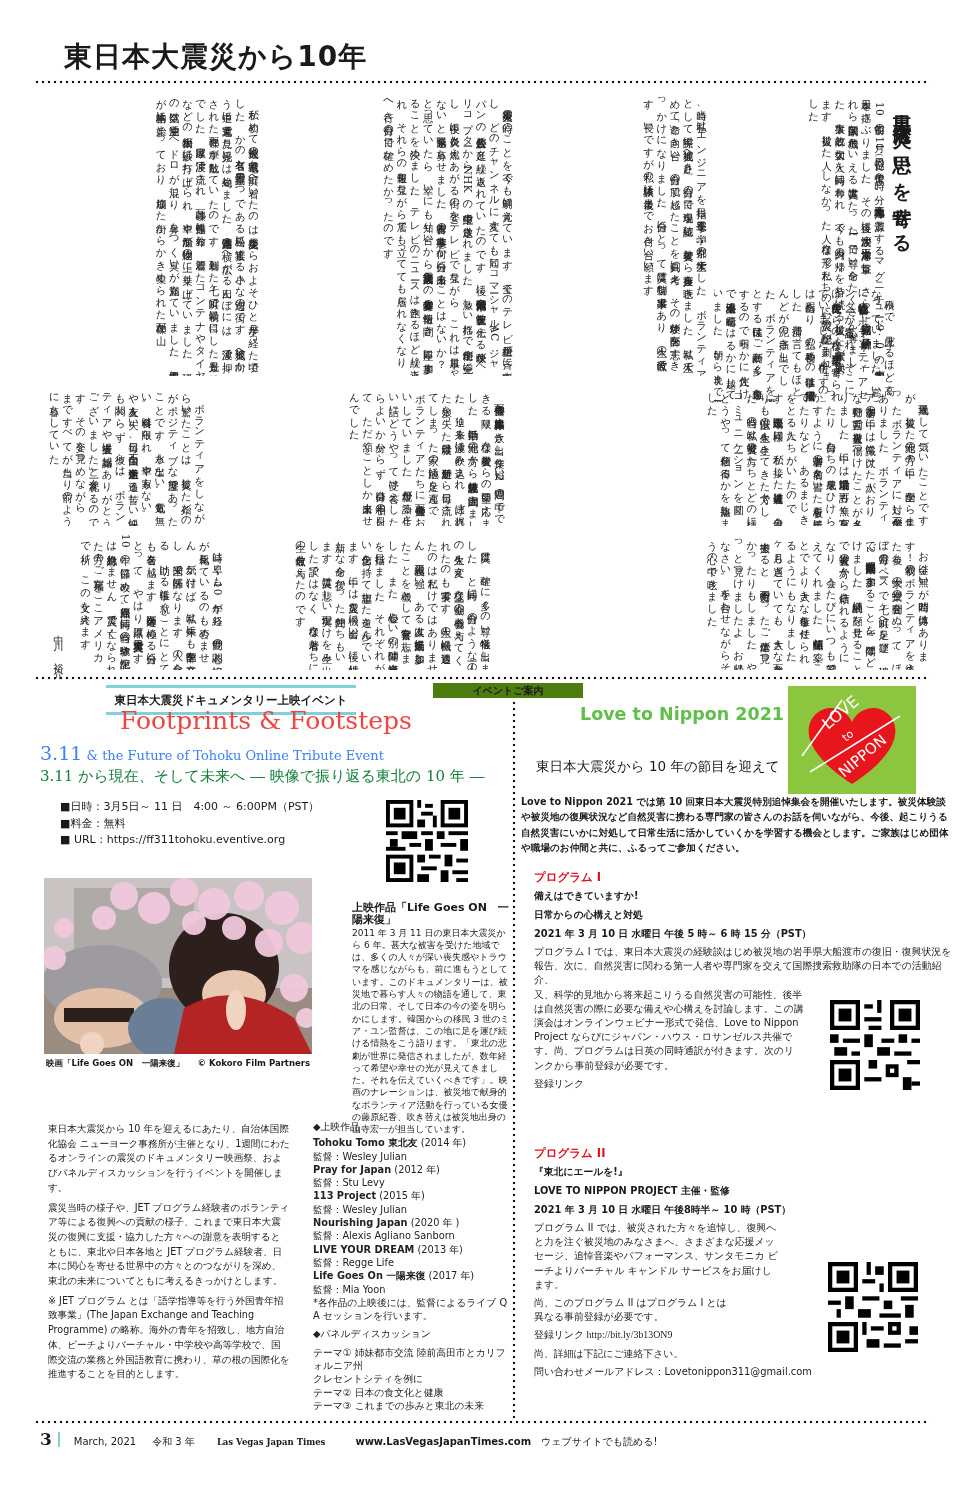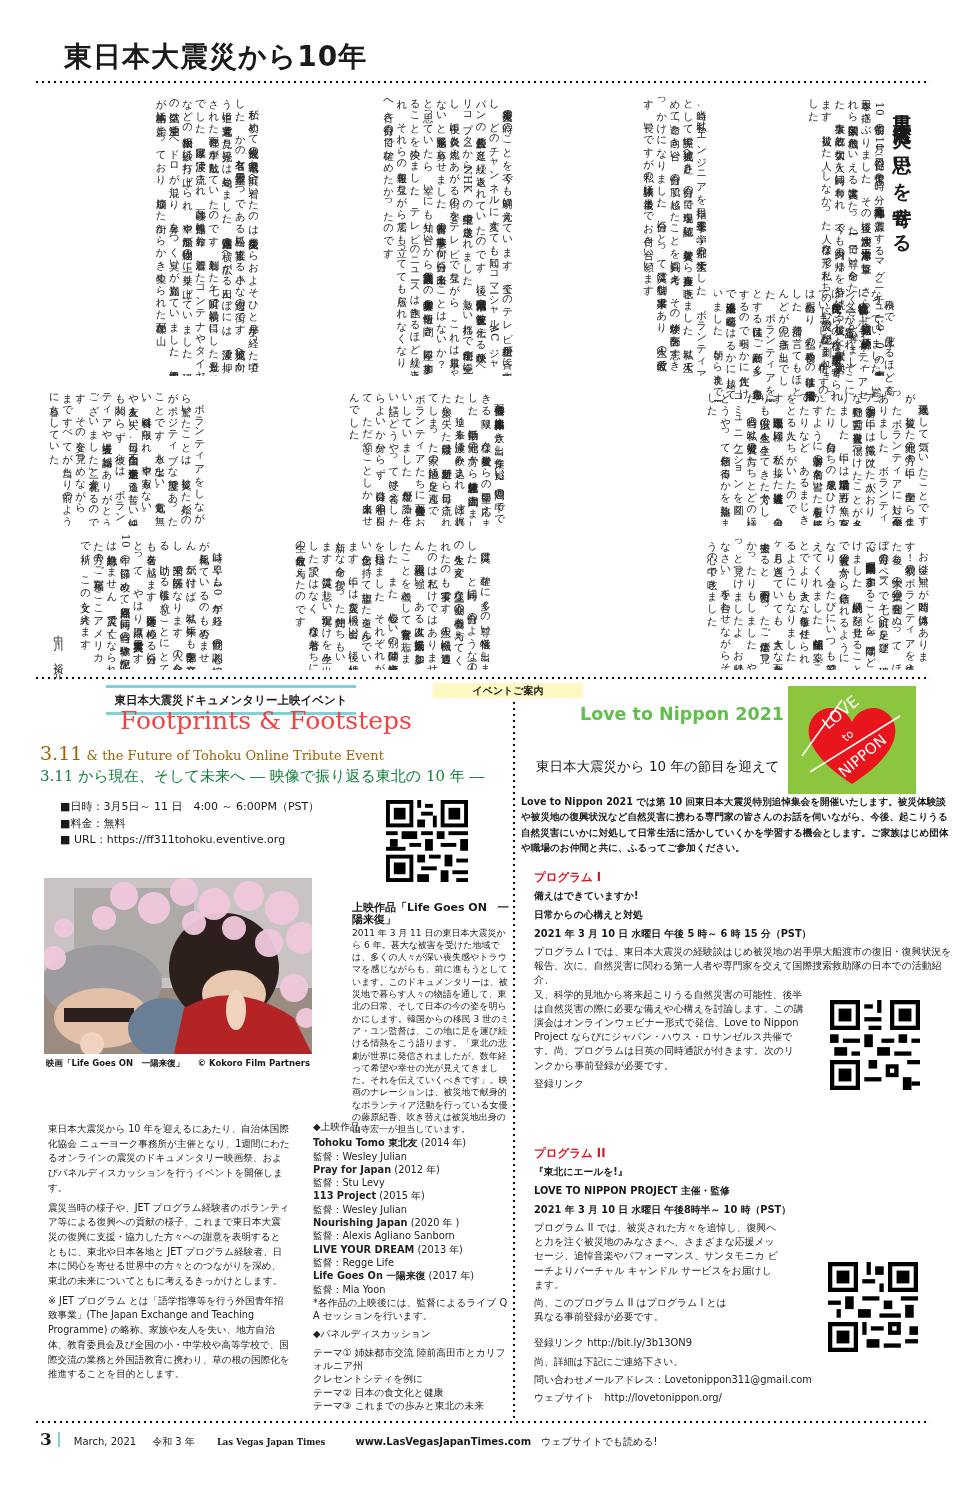--- a/index.html
+++ b/index.html
@@ -12,23 +12,23 @@
 
   
   .varticle { left: 34px; top: 86px; width: 896px; height: 586px; }
   .vblock { position: absolute; writing-mode: vertical-rl; font-family: "DejaVu Serif", serif; font-size: 10.4px; line-height: 13.2px; letter-spacing: 0.4px; color: #222; overflow: hidden; }
   .vblock p { margin: 0; text-indent: 1em; }
   .vheading { position: absolute; writing-mode: vertical-rl; font-family: "DejaVu Serif", serif; font-size: 19px; font-weight: bold; letter-spacing: 3px; }
   .vsig { position: absolute; writing-mode: vertical-rl; font-family: "DejaVu Serif", serif; font-size: 10.4px; letter-spacing: 6px; }
 
   
   .doc-banner { left: 106px; top: 685px; width: 250px; height: 24px; border-top: 3px solid #7fd0d8; border-bottom: 3px solid #7fd0d8; font-size: 11.5px; font-weight: bold; text-align: center; line-height: 24px; }
-  .yellow-tag { left: 433px; top: 683px; width: 150px; height: 15px; background: #fef9c3; font-size: 10px; font-weight: bold; text-align: center; line-height: 15px; }
+  .yellow-tag { left: 433px; top: 683px; width: 150px; height: 15px; background: #4d7c0f; font-size: 10px; font-weight: bold; text-align: center; line-height: 15px; }
   .ff-title { left: 120px; top: 706px; font-family: "DejaVu Serif", serif; font-size: 25px; color: #ef4444; }
-  .ff-sub { left: 40px; top: 742px; font-family: "DejaVu Serif", serif; font-size: 13px; color: #a16207; }
+  .ff-sub { left: 40px; top: 742px; font-family: "DejaVu Serif", serif; font-size: 13px; color: #3b82f6; }
   .ff-sub b { font-size: 19px; font-weight: normal; }
   .ff-jp { left: 40px; top: 767px; font-family: "DejaVu Serif", serif; font-size: 15px; color: #15803d; }
   .ff-info { left: 60px; top: 799px; font-size: 11px; line-height: 16.5px; }
   .ff-info div { white-space: pre; }
 
   .qr { background: #fff; }
   .photo { left: 44px; top: 878px; width: 268px; height: 176px; overflow: hidden; background: linear-gradient(180deg,#d9d4d6 0%,#e6d6de 35%,#b7a9a5 70%,#8e7a72 100%); }
   .photo-caption { left: 46px; top: 1058px; width: 264px; font-size: 8.5px; font-weight: bold; display: flex; justify-content: space-between; }
 
   .film-desc { left: 352px; top: 902px; width: 160px; font-size: 9px; line-height: 12.3px; }
@@ -200,21 +200,21 @@
 </div>
 
 <div class="abs film-desc">
   <div class="ttl">上映作品「Life Goes ON　一陽来復」</div>
   <div>2011 年 3 月 11 日の東日本大震災から 6 年。甚大な被害を受けた地域では、多くの人々が深い喪失感やトラウマを感じながらも、前に進もうとしています。このドキュメンタリーは、被災地で暮らす人々の物語を通して、東北の日常、そして日本の今の姿を明らかにします。韓国からの移民 3 世のミア・ユン監督は、この地に足を運び続ける情熱をこう語ります。「東北の悲劇が世界に発信されましたが、数年経って希望や幸せの光が見えてきました。それを伝えていくべきです」。映画のナレーションは、被災地で献身的なボランティア活動を行っている女優の藤原紀香、吹き替えは被災地出身の山寺宏一が担当しています。</div>
 </div>
 
 <div class="abs intro">
   <p>東日本大震災から 10 年を迎えるにあたり、自治体国際化協会 ニューヨーク事務所が主催となり、1週間にわたるオンラインの震災のドキュメンタリー映画祭、およびパネルディスカッションを行うイベントを開催します。</p>
   <p>震災当時の様子や、JET プログラム経験者のボランティア等による復興への貢献の様子、これまで東日本大震災の復興に支援・協力した方々への謝意を表明するとともに、東北や日本各地と JET プログラム経験者、日本に関心を寄せる世界中の方々とのつながりを深め、東北の未来についてともに考えるきっかけとします。</p>
-  <p>※ JET プログラム とは「語学指導等を行う外国青年招致事業」(The Japan Exchange and Teaching Programme) の略称。家族や友人を失い、地方自治体、教育委員会及び全国の小・中学校や高等学校で、国際交流の業務と外国語教育に携わり、草の根の国際化を推進することを目的とします。</p>
+  <p>※ JET プログラム とは「語学指導等を行う外国青年招致事業」(The Japan Exchange and Teaching Programme) の略称。海外の青年を招致し、地方自治体、ビーチよりバーチャル・中学校や高等学校で、国際交流の業務と外国語教育に携わり、草の根の国際化を推進することを目的とします。</p>
 </div>
 
 <div class="abs films">
   <div class="hd">◆上映作品</div>
   <div><span class="t">Tohoku Tomo 東北友</span><span class="yr"> (2014 年)</span></div>
   <div>監督：Wesley Julian</div>
   <div><span class="t">Pray for Japan</span><span class="yr"> (2012 年)</span></div>
   <div>監督：Stu Levy</div>
   <div><span class="t">113 Project</span><span class="yr"> (2015 年)</span></div>
   <div>監督：Wesley Julian</div>
@@ -297,24 +297,23 @@
   </g>
 </svg>
 
 <div class="abs prog" style="top:1146px;width:420px;">
   <div class="ph">プログラム II</div>
   <div class="b" style="margin-top:5px;">『東北にエールを!』</div>
   <div class="b" style="margin-top:6px;">LOVE TO NIPPON PROJECT 主催・監修</div>
   <div class="b" style="margin-top:6px;">2021 年 3 月 10 日  水曜日  午後8時半～ 10 時（PST）</div>
   <div class="prog-body" style="margin-top:4px;width:245px;">プログラム II では、被災された方々を追悼し、復興へと力を注ぐ被災地のみなさまへ、さまざまな応援メッセージ、追悼音楽やパフォーマンス、サンタモニカ ビーチよりバーチャル キャンドル サービスをお届けします。</div>
   <div class="prog-body" style="margin-top:4px;width:200px;">尚、このプログラム II はプログラム I とは異なる事前登録が必要です。</div>
-  <div class="prog-body" style="margin-top:12px;">登録リンク  http://bit.ly/3b13ON9</div>
+  <div class="prog-body" style="margin-top:4px;font-family:Liberation Serif, serif;">登録リンク  http://bit.ly/3b13ON9</div>
   <div class="prog-body" style="margin-top:4px;">尚、詳細は下記にご連絡下さい。</div>
   <div class="prog-body" style="margin-top:4px;">問い合わせメールアドレス：Lovetonippon311@gmail.com</div>
-  <div class="prog-body" style="margin-top:4px;">ウェブサイト　http://lovetonippon.org/</div>
 </div>
 
 <svg class="abs qr" style="left:828px;top:1262px;" width="90" height="90" viewBox="0 0 21 21">
   <rect width="21" height="21" fill="#fff"></rect>
   <g fill="#000">
     <rect x="0" y="0" width="7" height="7"></rect>
       <rect x="1" y="1" width="5" height="5" fill="#fff"></rect>
       <rect x="2" y="2" width="3" height="3"></rect>
     <rect x="14" y="0" width="7" height="7"></rect>
       <rect x="15" y="1" width="5" height="5" fill="#fff"></rect>

